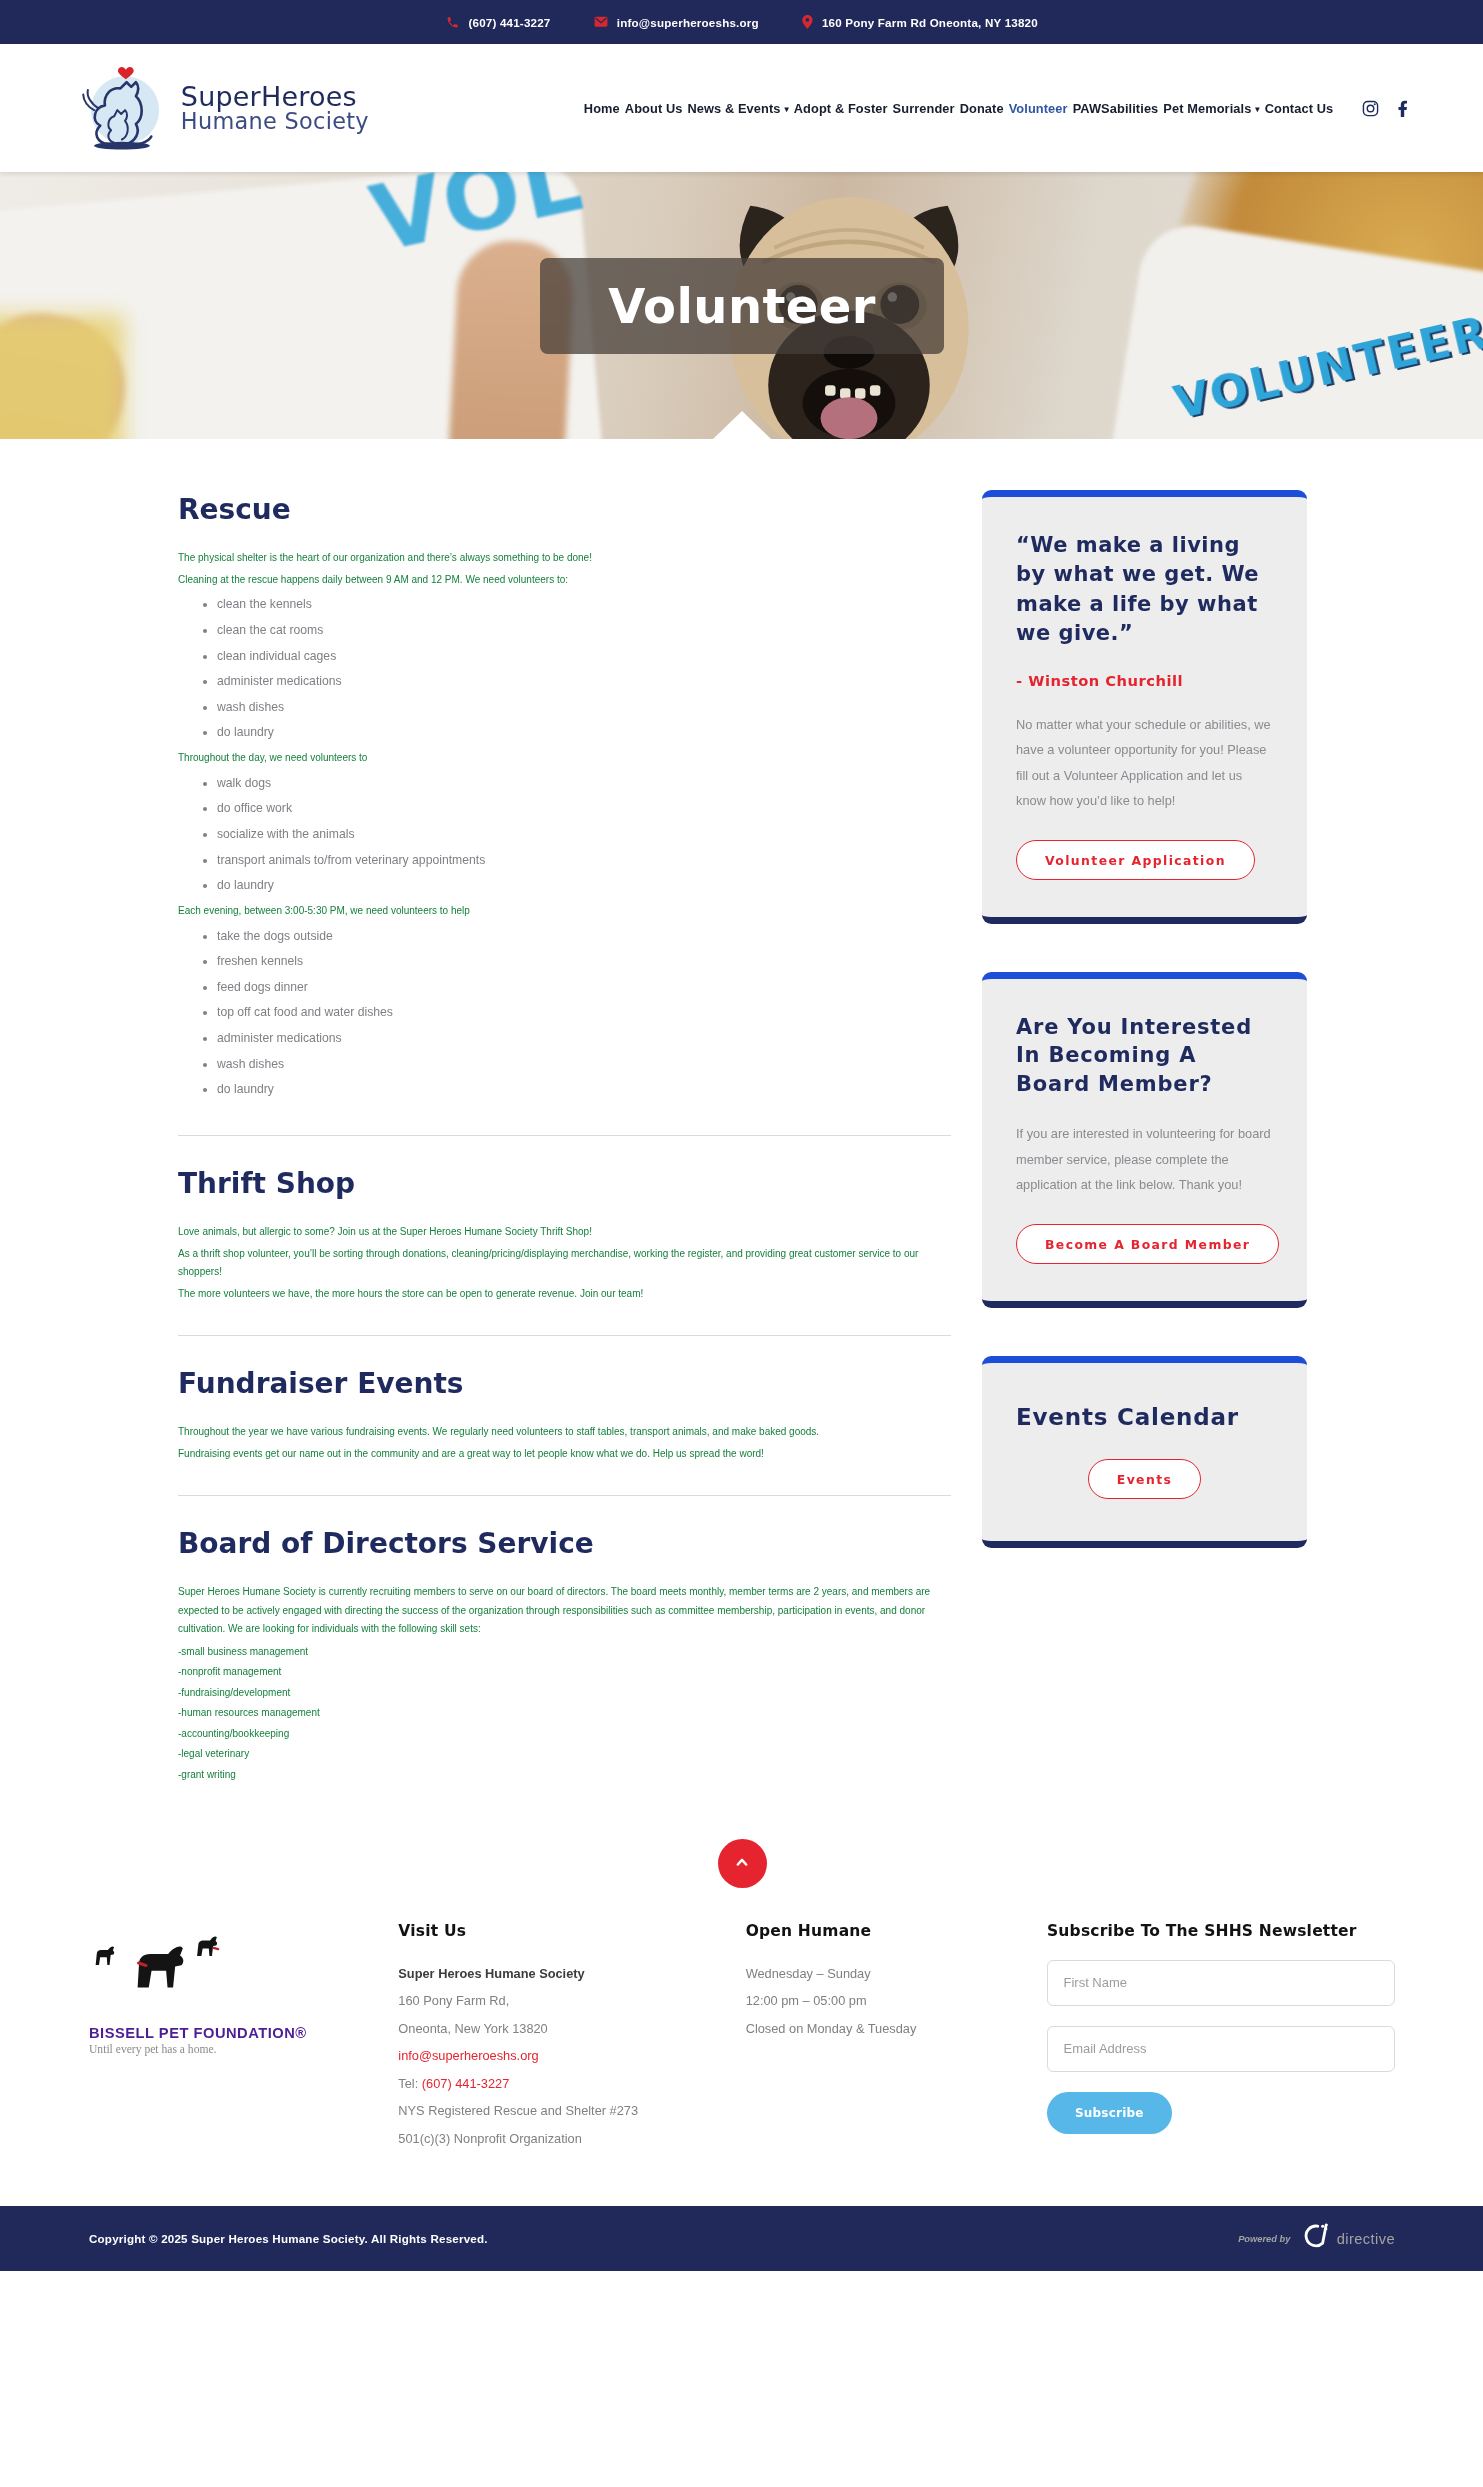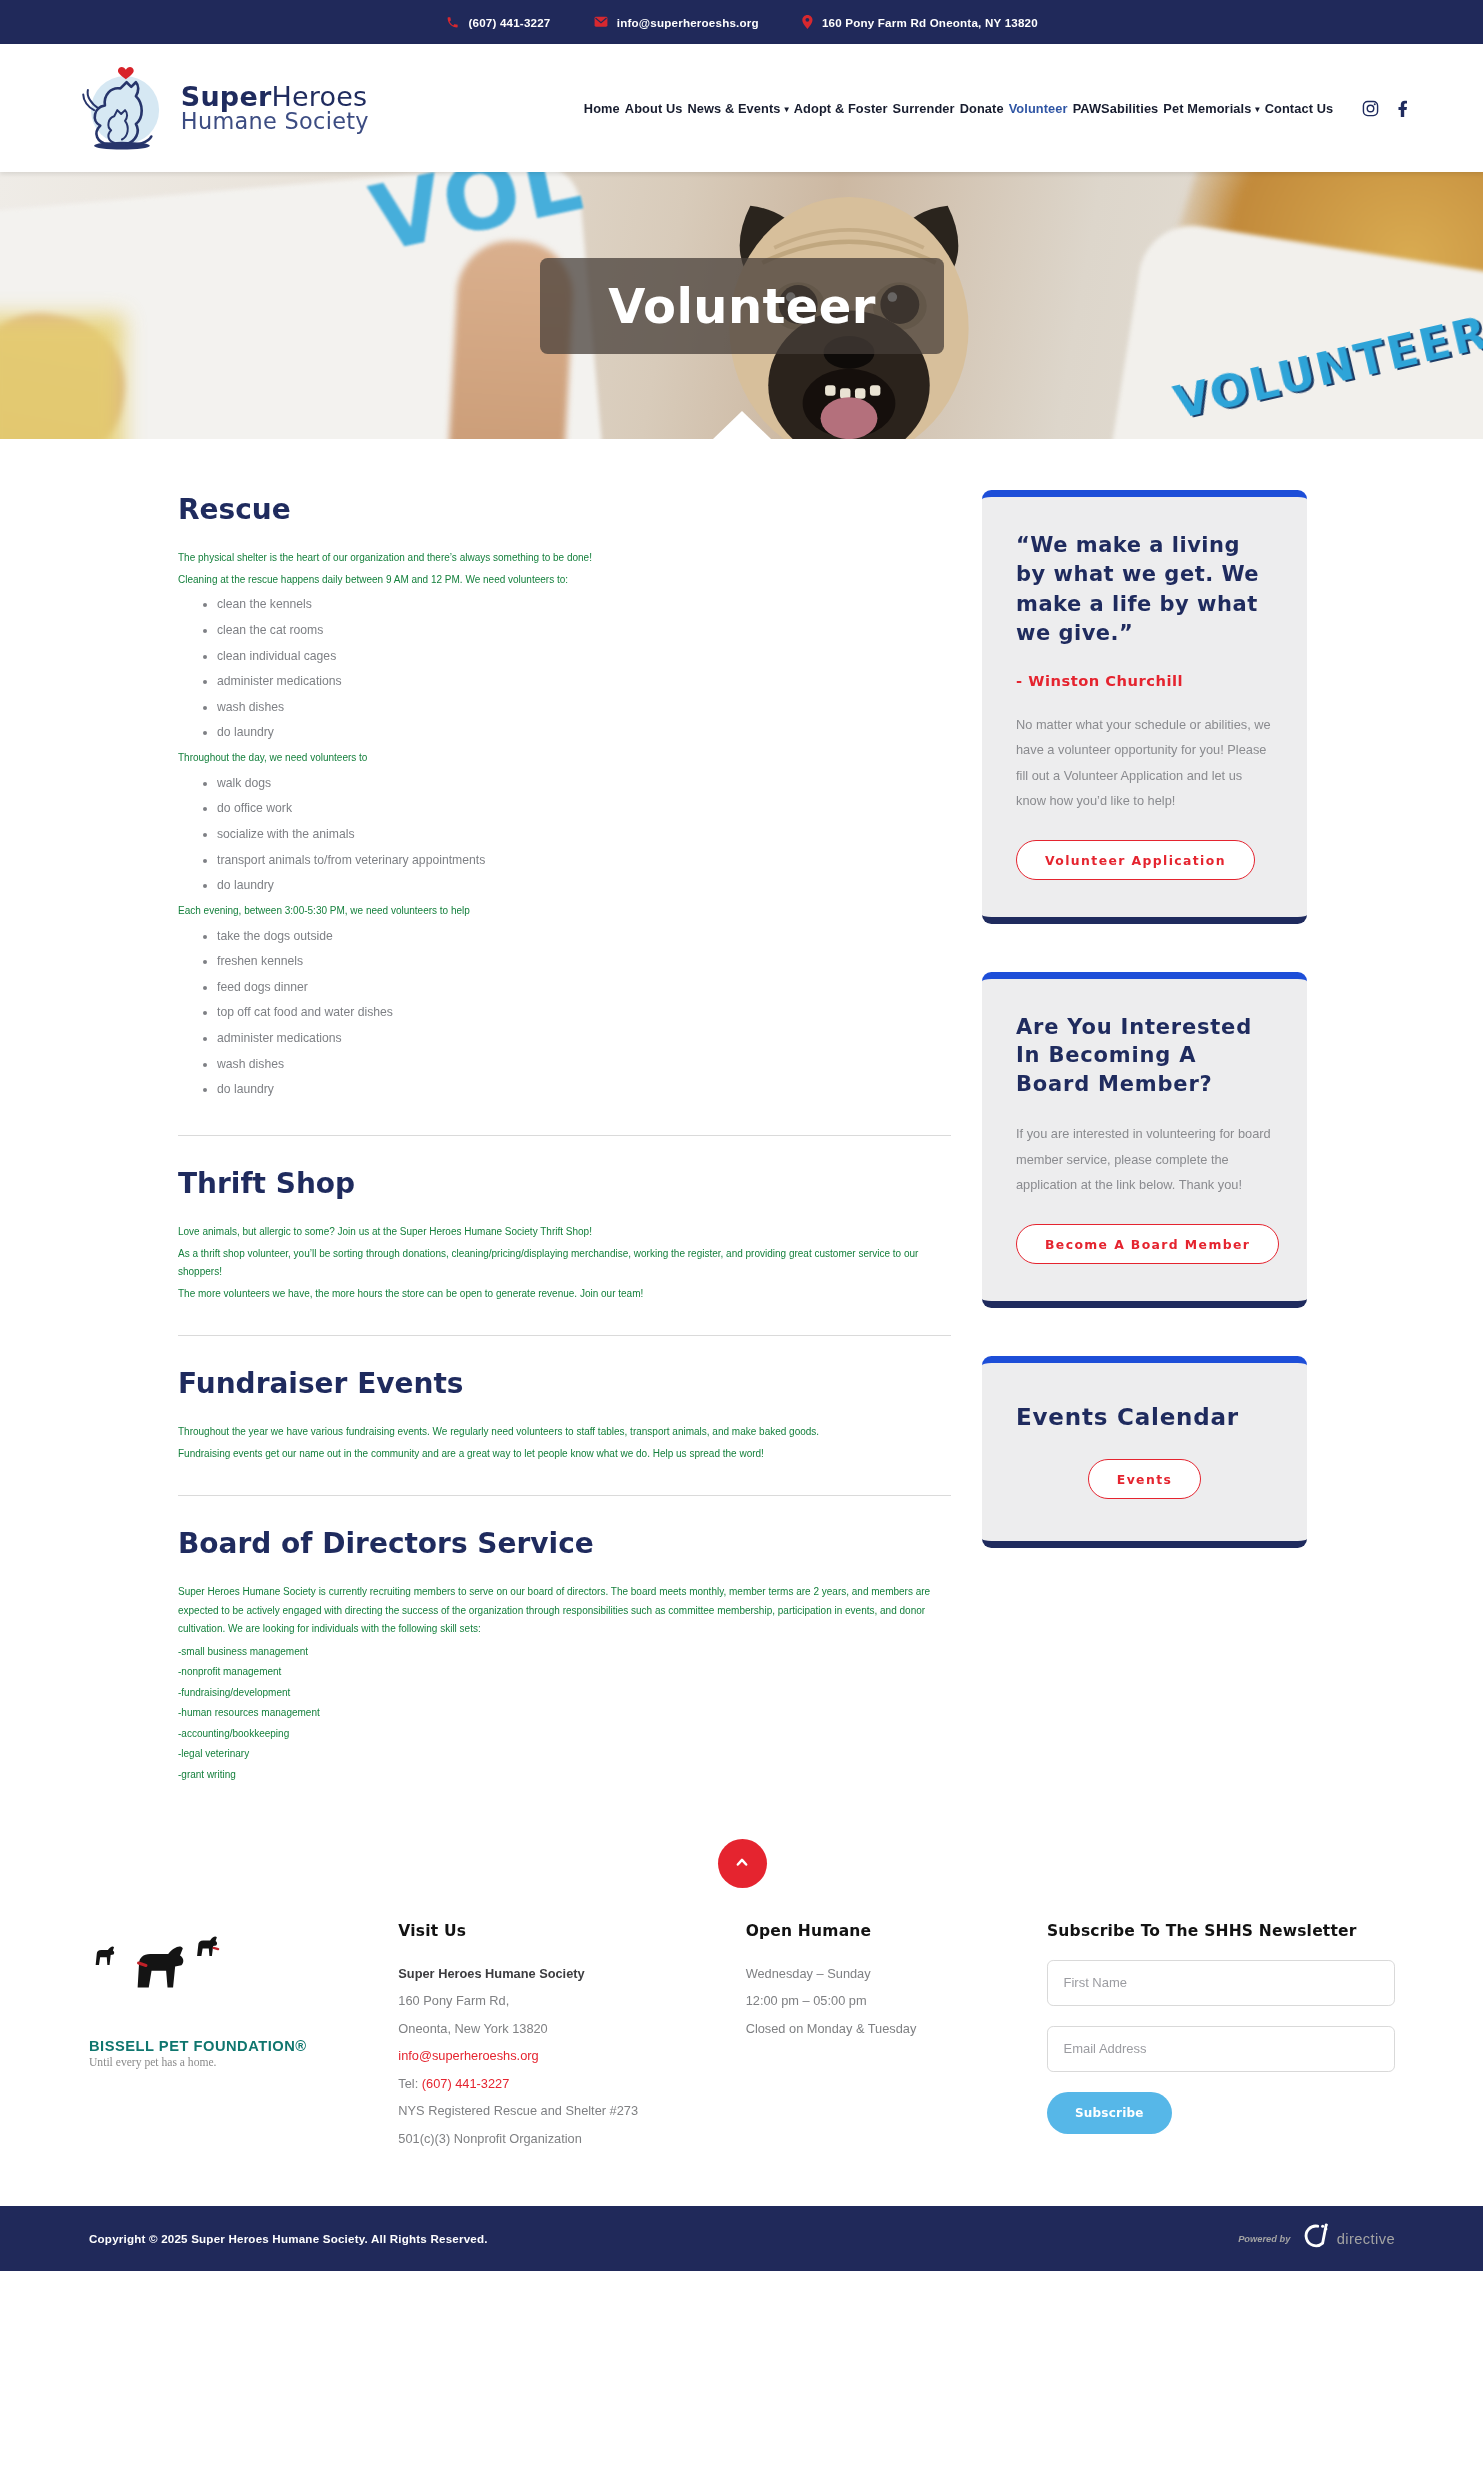--- a/index.html
+++ b/index.html
@@ -19,21 +19,21 @@
   .topbar-item svg { display:block; }
 
   
   .header {
     height:128px; background:#fff; display:flex; align-items:center; padding:0 77px;
     box-shadow:0 1.5px 4.6px rgba(0,0,0,.10); position:relative; z-index:5;
   }
   .brand { display:flex; align-items:center; gap:10.8px; cursor:pointer; }
   .brand-text { line-height:1.02; }
   .brand-line1 { font-size:27px; color:#1f2b5e; letter-spacing:0.2px; }
-  .brand-line1 b { font-weight:700; }
+  .brand-line1 b { font-weight:400; }
   .brand-line2 { font-size:22.4px; color:#3c4c82; letter-spacing:0.3px; }
   .nav { margin-left:auto; display:flex; align-items:center; gap:5px; }
   .nav a {
     text-decoration:none; color:#171c2e; font-size:12.8px; font-weight:700; letter-spacing:0.1px; white-space:nowrap;
     display:flex; align-items:center; gap:3.9px;
   }
   .nav a.active { color:#2f55a4; }
   .caret { font-size:8.5px; position:relative; top:0.8px; }
   .socials { display:flex; align-items:center; gap:18.5px; margin-left:29px; }
   .socials svg { display:block; }
@@ -95,21 +95,21 @@
   }
 
   
   .footer { padding:26px 0 54px; }
   .footer-grid { width:1306px; margin:0 auto; display:grid; grid-template-columns:263px 301px 255px 348px; justify-content:space-between; }
   .footer h3 { color:#121212; font-size:15.5px; font-weight:800; margin-bottom:20px; letter-spacing:0.2px; font-family:"DejaVu Sans","Liberation Sans",sans-serif; }
   .footer .line { font-size:12.8px; color:#7f8083; line-height:2.15; }
   .footer .line.bold { color:#3c3c3f; font-weight:700; }
   .footer a.redlink { color:#e5242f; text-decoration:none; }
   .bissell { padding-top:4.6px; }
-  .bissell-name { font-size:14.7px; font-weight:800; color:#0f766e; letter-spacing:0.5px; margin-top:15px; }
+  .bissell-name { font-size:14.7px; font-weight:800; color:#4c1d95; letter-spacing:0.5px; margin-top:2px; }
   .bissell-tag { font-family:"Liberation Serif", serif; color:#8a8a8a; font-size:11.6px; margin-top:2.3px; }
   .nl-input {
     width:100%; height:46px; border:0.8px solid #d9d9d9; border-radius:6.2px; background:#fff;
     font-size:13px; color:#333; padding:0 15.5px; margin-bottom:20px; outline:none;
   }
   .nl-input::placeholder { color:#9b9ca1; }
   .subscribe-btn {
     background:#56b7e8; color:#fff; border:none; border-radius:31px; padding:14px 28px;
     font-size:12px; font-weight:800; cursor:pointer; letter-spacing:0.2px; font-family:"DejaVu Sans","Liberation Sans",sans-serif;
   }

